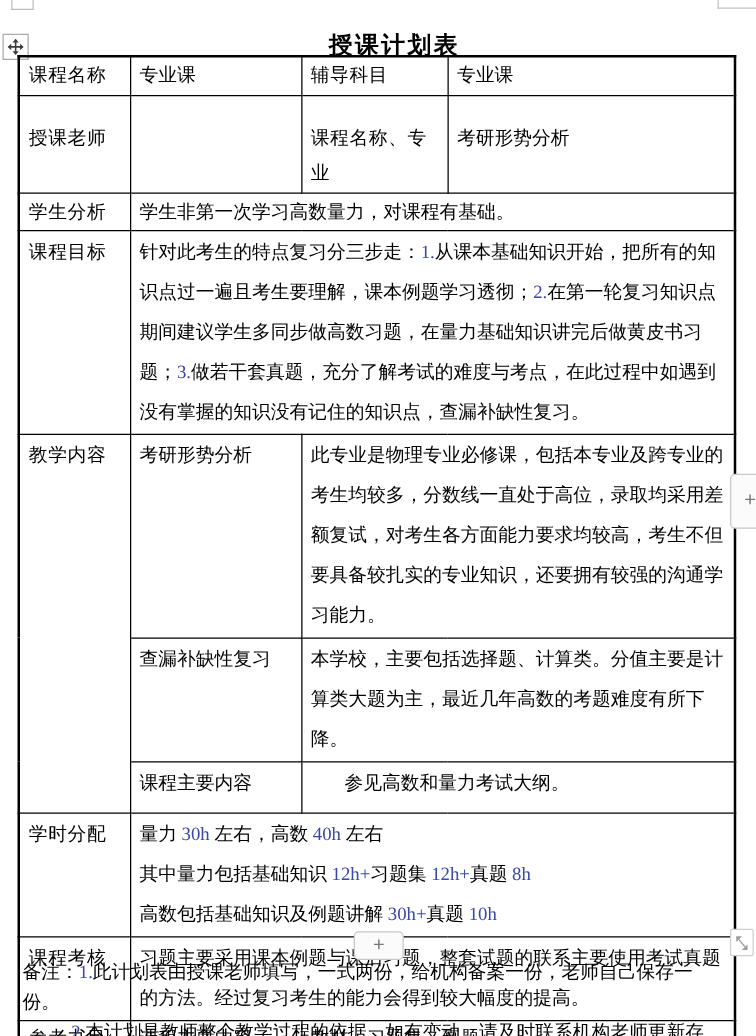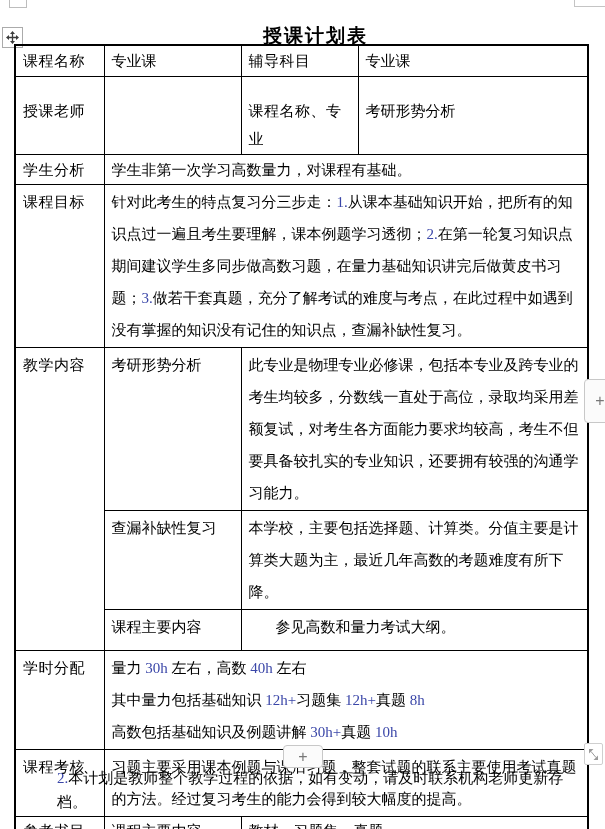--- a/index.html
+++ b/index.html
@@ -143,14 +143,15 @@
   <span style="display:flex;">
     <svg width="11" height="13" viewBox="0 0 11 13">
       <path d="M3 3.5 L8 9.5" stroke="#9a9a9a" stroke-width="1"></path>
       <path d="M1 1 H5.5 L1 5.5 Z" fill="#9a9a9a"></path>
       <path d="M10 12 H5.5 L10 7.5 Z" fill="#9a9a9a"></path>
     </svg>
   </span>
 </div>
 
 <div class="notes">
+  <div class="ln1">备注：<span class="lat">1.</span>此计划表由授课老师填写，一式两份，给机构备案一份，老师自己保存一份。</div>
   <div class="ln2"><span class="lat">2.</span>本计划是教师整个教学过程的依据，如有变动，请及时联系机构老师更新存档。</div>
 </div>
 
 </body></html>

